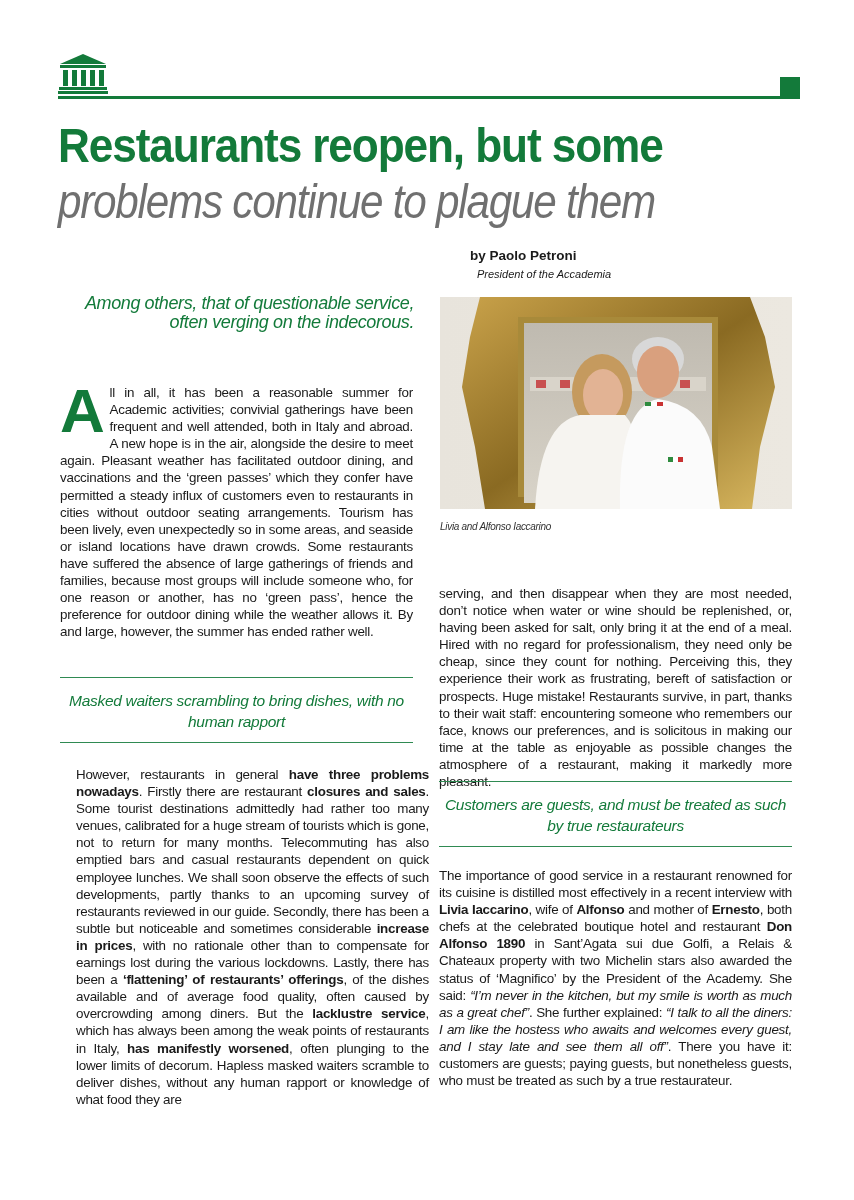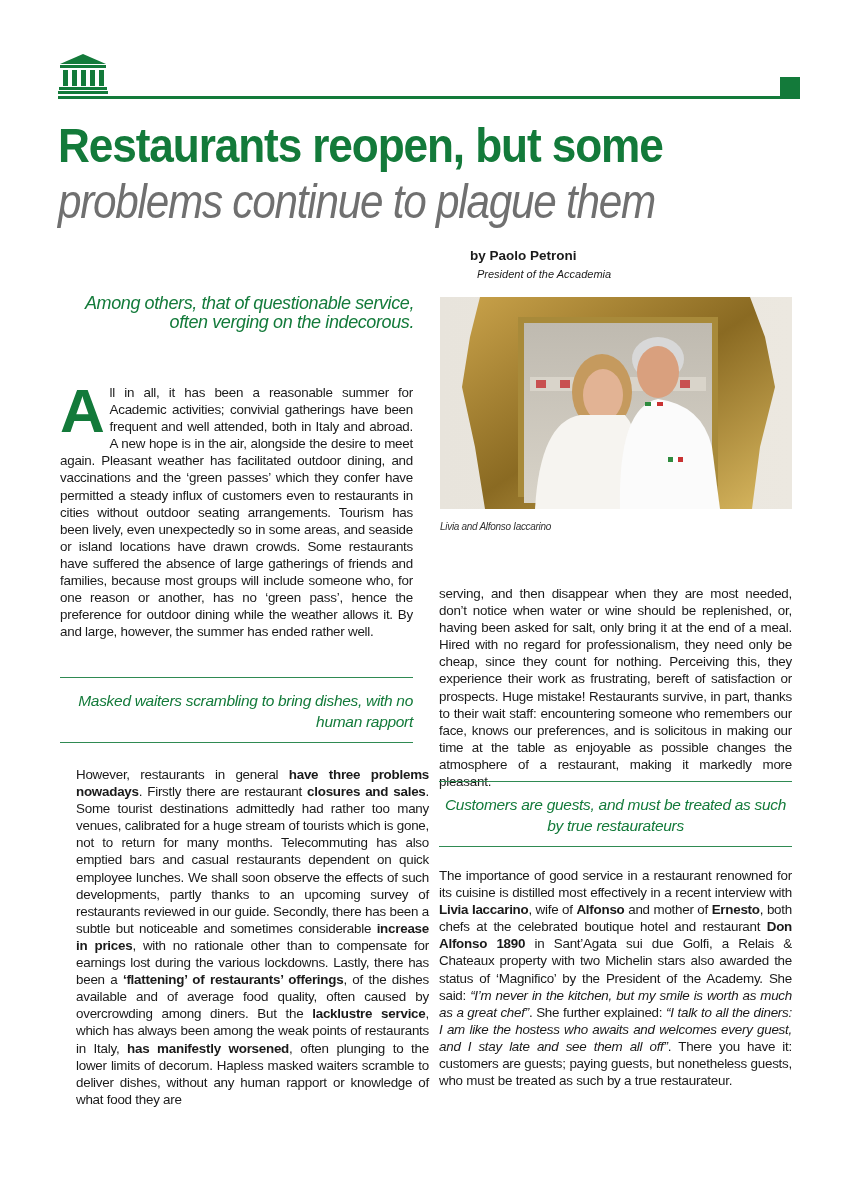--- a/index.html
+++ b/index.html
@@ -38,21 +38,21 @@
   #para-1 { left: 60px; top: 384px; width: 353px; }
   #drop-cap { float: left; font-size: 62px; line-height: 52px; font-weight: bold; color: #137a3a;
               margin: 1px 5px 0 0; font-family: "Liberation Sans", sans-serif; }
 
   
   .pull-rule { height: 1px; background: #2f8a52; }
   .pull-text { text-align: center; font-size: 15.5px; font-style: italic; color: #137a3a;
                line-height: 21px; letter-spacing: -0.3px; }
 
   #pullquote-1-top { left: 60px; top: 677px; width: 353px; }
-  #pullquote-1 { left: 60px; top: 690px; width: 353px; text-align: right; }
+  #pullquote-1 { left: 60px; top: 690px; width: 353px; }
   #pullquote-1-bottom { left: 60px; top: 742px; width: 353px; }
 
   #para-2 { left: 76px; top: 766px; width: 353px; }
 
   
   #photo { left: 440px; top: 297px; width: 352px; height: 212px; overflow: hidden; }
   #photo-caption { left: 440px; top: 521px; font-size: 10px; font-style: italic; color: #333; letter-spacing: -0.3px; }
 
   #para-3 { left: 439px; top: 555px; width: 353px; margin-top: 30px; }
 

